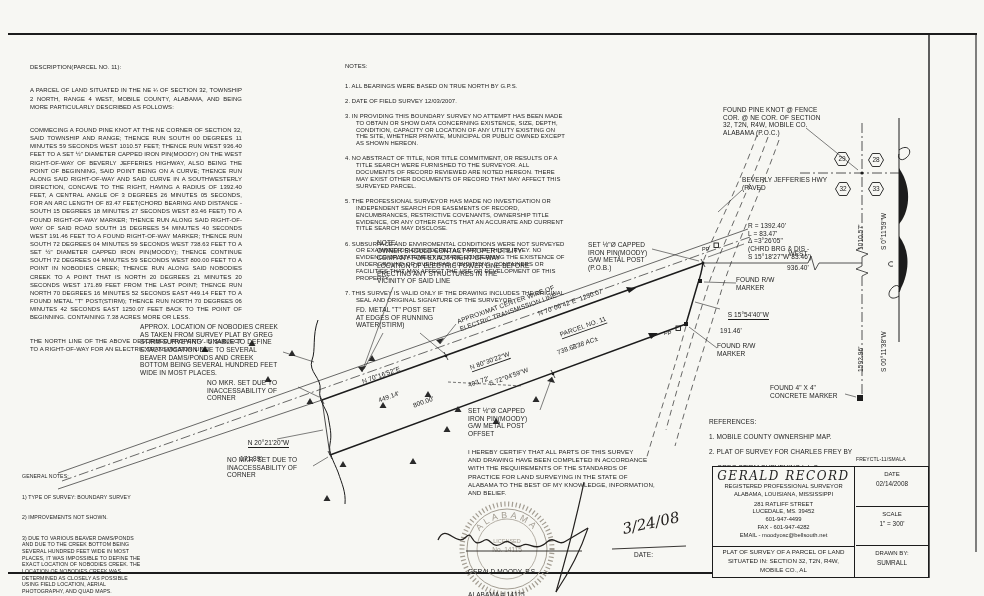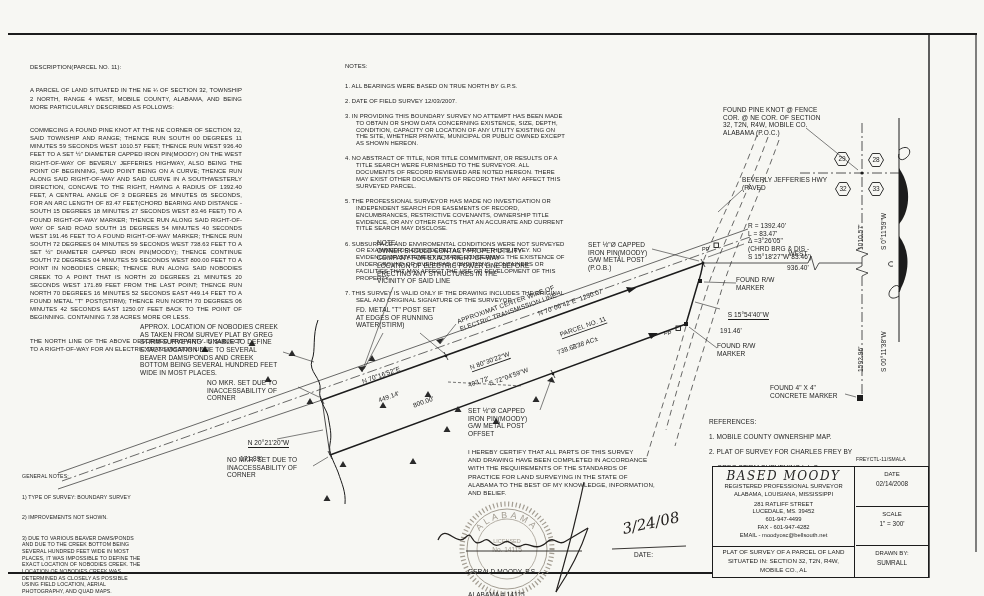--- a/index.html
+++ b/index.html
@@ -340,21 +340,21 @@
   <div class="lbl nw" style="left:468px;top:553px;">
     <span class="blk">GERALD MOODY, P.S.</span>
     <span class="blk">ALABAMA # 14115</span>
   </div>
 
   <div class="script" style="left:622px;top:514px;">3/24/08</div>
   <div class="lbl nw" style="left:634px;top:551px;">DATE:</div>
 
   <div class="tb">
     <div class="lcol">
-      <div class="name">BASED MOODY</div>
+      <div class="name">GERALD RECORD</div>
       <div class="cl">REGISTERED PROFESSIONAL SURVEYOR</div>
       <div class="cl">ALABAMA, LOUISIANA, MISSISSIPPI</div>
       <div class="cl" style="margin-top:2px;">281 RATLIFF STREET</div>
       <div class="cl">LUCEDALE, MS. 39452</div>
       <div class="cl">601-947-4499</div>
       <div class="cl">FAX - 601-947-4282</div>
       <div class="cl">EMAIL - moodyosc@bellsouth.net</div>
       <div class="plat">PLAT OF SURVEY OF A PARCEL OF LAND
 SITUATED IN: SECTION 32, T2N, R4W,
 MOBILE CO., AL</div>

